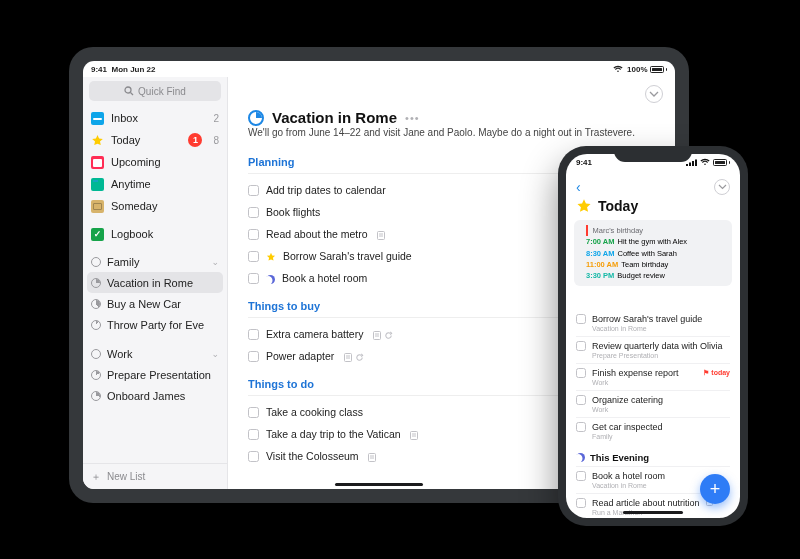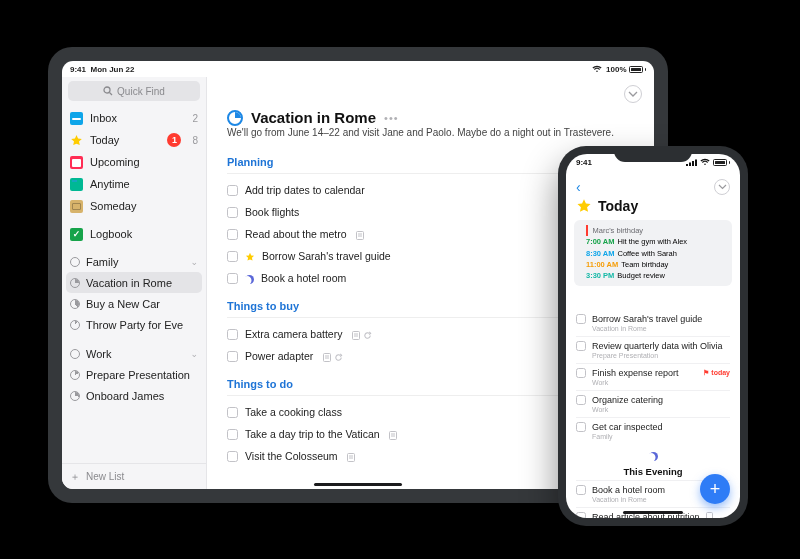--- a/index.html
+++ b/index.html
@@ -1,20 +1,20 @@
 <!DOCTYPE html>
 <html><head>
 <meta charset="utf-8">
 <style>
 *{margin:0;padding:0;box-sizing:border-box;font-family:-apple-system,BlinkMacSystemFont,"Segoe UI",Helvetica,Arial,sans-serif;-webkit-font-smoothing:antialiased;}
 html,body{width:800px;height:559px;background:#000;overflow:hidden;}
 .stage{position:relative;width:800px;height:559px;}
 
 
-.ipad{position:absolute;left:48px;top:47px;width:620px;height:456px;background:#35383b;border-radius:24px;box-shadow:0 20px 40px rgba(0,0,0,.4);}
+.ipad{position:absolute;left:69px;top:47px;width:620px;height:456px;background:#35383b;border-radius:24px;box-shadow:0 20px 40px rgba(0,0,0,.4);}
 .ipad-screen{position:absolute;inset:14px;background:#fff;border-radius:11px;overflow:hidden;display:flex;flex-direction:column;}
 .ipad-status{height:16px;display:flex;align-items:center;justify-content:space-between;padding:0 8px;font-size:8px;font-weight:600;color:#222;}
 .ipad-status .right{display:flex;gap:4px;align-items:center;}
 .wifi{width:10px;height:8px;}
 .bat{display:flex;align-items:center;gap:2px;}
 .bat-body{width:14px;height:7px;border:1px solid #222;border-radius:1.5px;position:relative;}
 .bat-body::after{content:"";position:absolute;inset:1px;background:#222;border-radius:.5px;}
 .bat-cap{width:1.5px;height:3px;background:#222;border-radius:0 1px 1px 0;}
 
 .ipad-body{flex:1;display:flex;min-height:0;}
@@ -98,21 +98,21 @@
 .cev.c4 .tm{color:#14b8a6;}
 
 .ph-list{flex:1;overflow:hidden;padding:0 10px;}
 .ph-task{padding:4px 0;border-top:1px solid #f0f0f2;}
 .ph-task:first-child{border-top:0;}
 .ph-task .row1{display:flex;align-items:center;gap:6px;font-size:9px;color:#222;}
 .ph-task .cb{width:10px;height:10px;border:1.1px solid #c2c2c7;border-radius:2.5px;}
 .ph-task .sub{font-size:7px;color:#b0b0b4;margin-left:16px;margin-top:1px;}
 .flag{color:#ff3b30;font-size:7px;font-weight:600;margin-left:auto;display:flex;gap:2px;align-items:center;}
 
-.evening{display:flex;align-items:center;gap:5px;padding:8px 0 3px;font-size:9.5px;font-weight:700;color:#111;flex-direction:column;}
+.evening{display:flex;align-items:center;gap:5px;padding:8px 0 3px;font-size:9.5px;font-weight:700;color:#111;}
 .ph-list .moon{width:9px;height:9px;}
 
 .fab{position:absolute;right:10px;bottom:14px;width:30px;height:30px;border-radius:50%;background:#2e7cf6;color:#fff;display:flex;align-items:center;justify-content:center;font-size:18px;font-weight:300;box-shadow:0 4px 10px rgba(46,124,246,.5);}
 .ph-handle{position:absolute;bottom:4px;left:50%;transform:translateX(-50%);width:60px;height:3px;background:#1b1b1d;border-radius:3px;}
 
 svg{overflow:visible;}
 </style>
 </head>
 <body>
 

